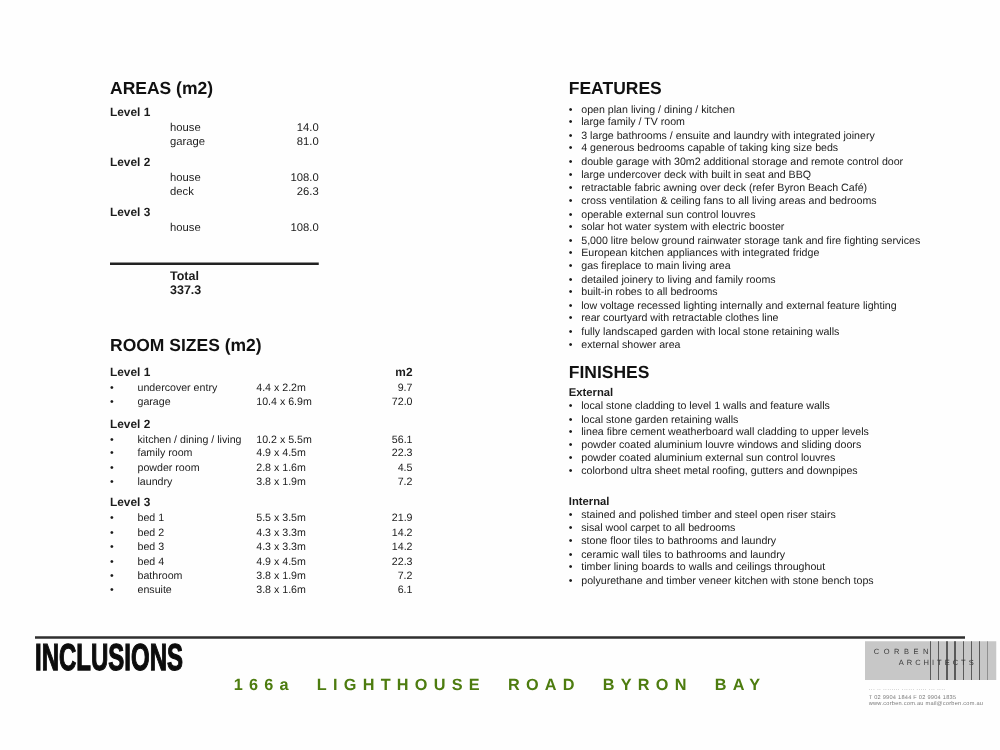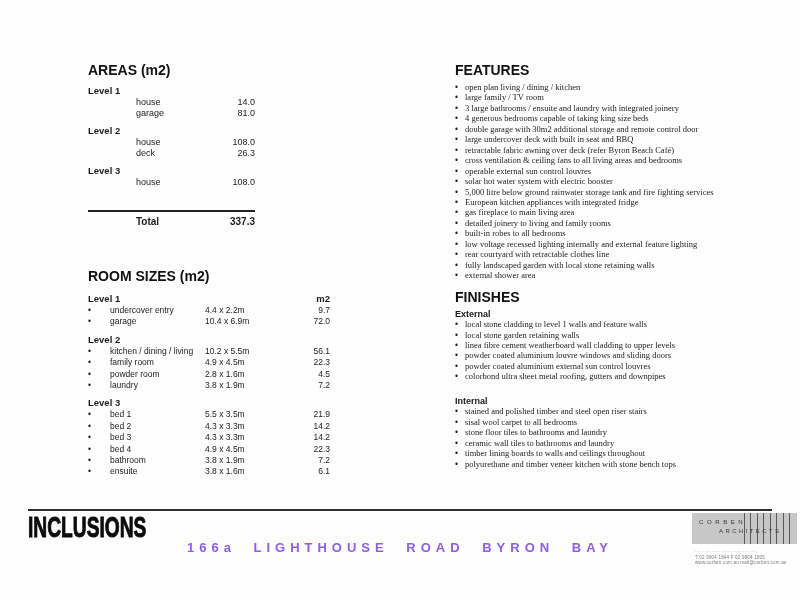--- a/index.html
+++ b/index.html
@@ -15,54 +15,54 @@
 
   h2.sec-title { font-size:14px; font-weight:700; letter-spacing:0; color:#111; }
 
   
   #areas { position:absolute; left:88px; top:62px; width:167px; }
   #areas h2 { margin-bottom:7px; }
   .a-group { margin-top:6px; }
   .group-label { font-weight:700; font-size:9.5px; line-height:12px; }
   .arow { display:flex; justify-content:space-between; font-size:9px; line-height:11px;padding-left:48px; }
   .total-rule { border-top:2px solid #222; margin-top:22px; }
-  .arow.total { font-weight:700; font-size:10px; margin-top:4px; }
+  .arow.total { font-weight:700; font-size:10px; margin-top:4px;flex-direction:column; }
 
   
   #room-sizes { position:absolute; left:88px; top:268px; width:242px; }
   #room-sizes h2 { margin-bottom:9px; }
   .rs-group { margin-top:6px; }
   .rs-head { display:flex; justify-content:space-between; font-weight:700; font-size:9.5px; line-height:12px; }
   .rs-row { display:grid; grid-template-columns:22px 95px 92px 1fr; font-size:8.5px; line-height:11.4px; }
   .rs-row .rarea { text-align:right; }
   .bullet { flex:none; width:10px; }
   .bullet::before { content:"\2022"; }
 
   
   #right-col { position:absolute; left:455px; top:62px; width:332px; }
   #right-col h2 { margin-bottom:4px; }
   .b-item { display:flex; font-size:8.5px; line-height:10.45px; }
-  .b-item .btext { flex:1;font-family:Liberation Serif, serif; }
+  .b-item .btext { flex:1; }
   h2.finishes-title { margin-top:8px; margin-bottom:1px; }
   .sub-label { font-weight:700; font-size:9px; line-height:10.45px; }
   .sub-label.internal { margin-top:14px; }
 
   
   .footer-rule { position:absolute; left:28px; top:509px; width:744px; border-top:2px solid #2f2f2f; }
   .inclusions {
     position:absolute; left:28px; top:510px;
     font-size:30px; font-weight:700; color:#0c0c0c;
     -webkit-text-stroke:1px #0c0c0c;
     transform:scaleX(0.64); transform-origin:left top;
     white-space:nowrap;
   }
   .banner {
     position:absolute; left:0; top:540px; width:800px;
     text-align:center; font-weight:700; font-size:13px;
-    letter-spacing:5px; word-spacing:9px; color:#8b5cf6;
+    letter-spacing:5px; word-spacing:9px; color:#4d7c0f;
     white-space:nowrap;
   }
 
   
   .logo-box { position:absolute; left:692px; top:513px; width:105px; height:31px; background:#c7c7c7; }
   .logo-lines {
     position:absolute; left:52px; top:0; width:46px; height:100%;
     background:repeating-linear-gradient(90deg,#5a5a5a 0 1px, rgba(0,0,0,0) 1px 6.5px);
   }
   .logo-l1 { position:absolute; left:7px; top:6px; font-size:6px; letter-spacing:3.6px; color:#3a3a3a; white-space:nowrap; }

